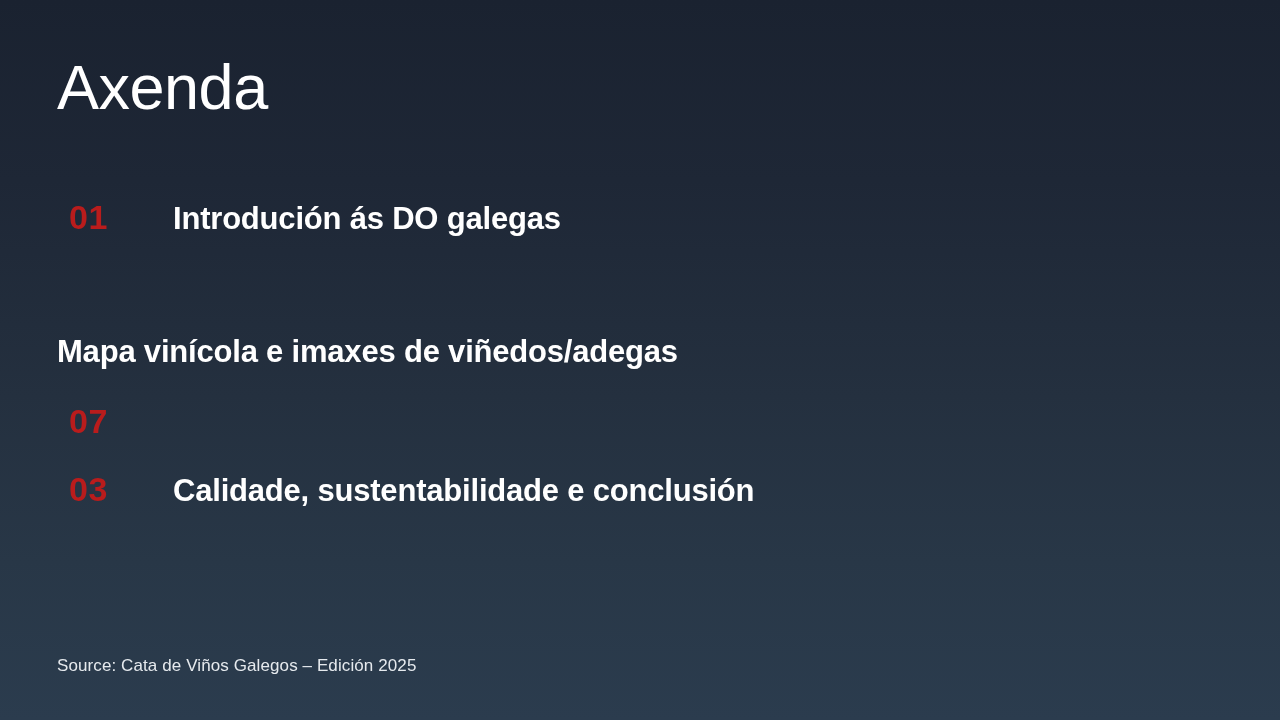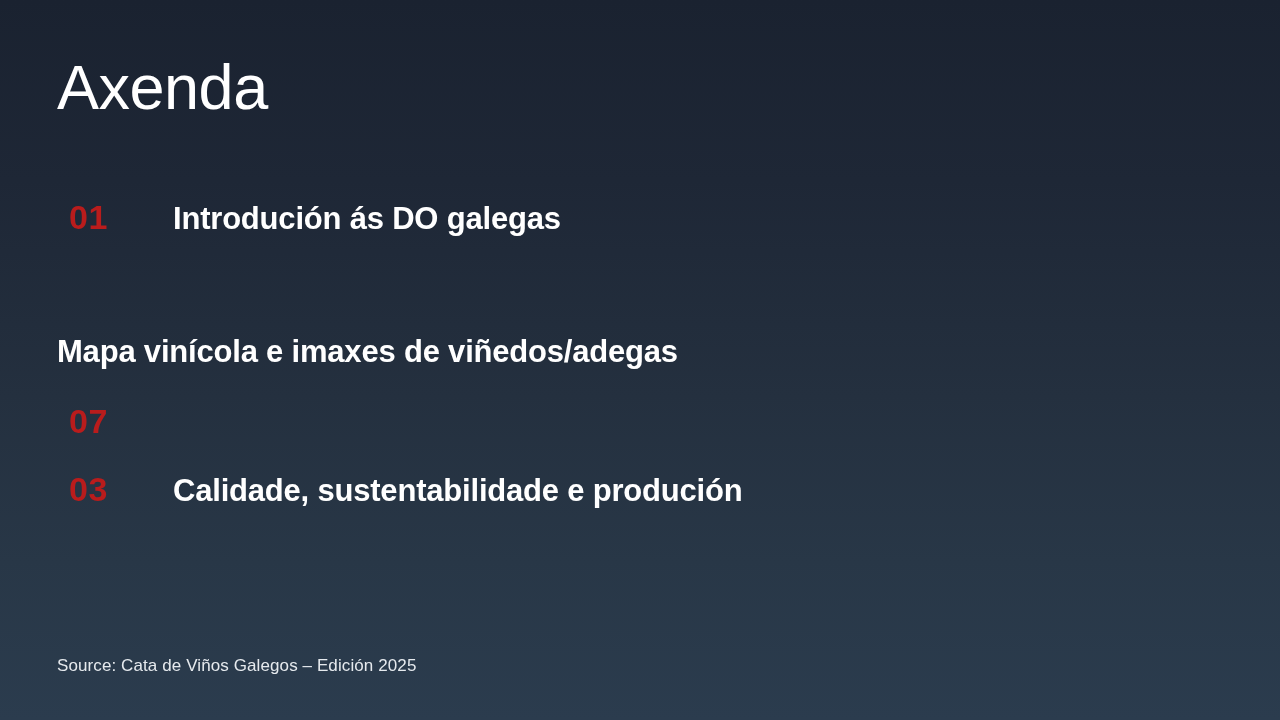--- a/index.html
+++ b/index.html
@@ -103,20 +103,20 @@
     <li class="agenda-item">
       <span class="agenda-label">Mapa vinícola e imaxes de viñedos/adegas</span>
     </li>
 
     <li class="agenda-item">
       <span class="agenda-number">07</span>
     </li>
 
     <li class="agenda-item">
       <span class="agenda-number">03</span>
-      <span class="agenda-label">Calidade, sustentabilidade e produción</span>
+      <span class="agenda-label">Calidade, sustentabilidade e conclusión</span>
     </li>
 
   </ul>
 
   <div class="slide-source">Source: Cata de Viños Galegos – Edición 2025</div>
 
 </div>
 
 </body></html>

